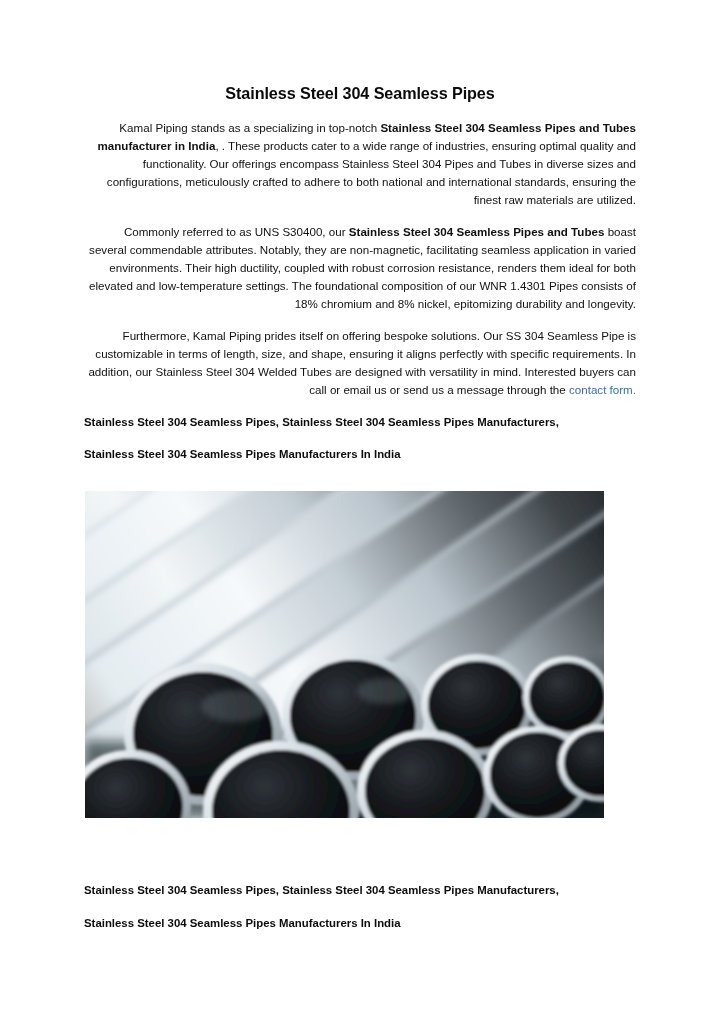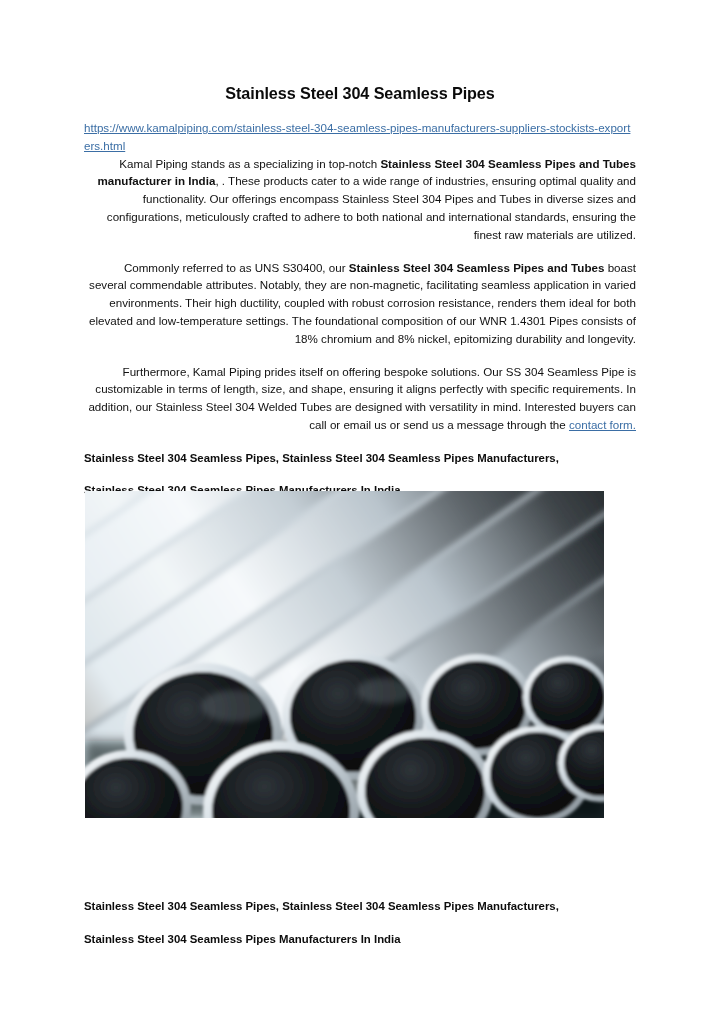--- a/index.html
+++ b/index.html
@@ -53,32 +53,30 @@
     color: #111111;
   }
   p.body-para.first {
     margin-top: 0;
   }
   .bold {
     font-weight: bold;
   }
   .inline-link {
     color: #3b6ea5;
-    text-decoration: underline;
   }
   .keyword-line {
     font-size: 11.4px;
     font-weight: bold;
     line-height: 17.6px;
     margin: 0 0 16px 0;
     color: #0d0d0d;
   }
   .keyword-line.tight {
     margin-bottom: 15px;
-    margin-top: 16px;
   }
   .figure {
     position: absolute;
     left: 85px;
     top: 491px;
     width: 519px;
     height: 327px;
     overflow: hidden;
     background: #0a0a0a;
   }
@@ -96,21 +94,20 @@
 </style>
 </head>
 <body>
 
 <div class="page">
 
   <div class="content">
 
     <h1 class="doc-title">Stainless Steel 304 Seamless Pipes</h1>
 
-    <a class="url-link">https://www.kamalpiping.com/stainless-steel-304-seamless-pipes-manufacturers-suppliers-stockists-exporters.html</a>
 
     <p class="body-para first"><span>Kamal Piping stands as a specializing in top-notch </span><span class="bold">Stainless Steel 304 Seamless Pipes and Tubes manufacturer in India</span><span>, . These products cater to a wide range of industries, ensuring optimal quality and functionality. Our offerings encompass Stainless Steel 304 Pipes and Tubes in diverse sizes and configurations, meticulously crafted to adhere to both national and international standards, ensuring the finest raw materials are utilized.</span></p>
 
     <p class="body-para"><span>Commonly referred to as UNS S30400, our </span><span class="bold">Stainless Steel 304 Seamless Pipes and Tubes</span><span> boast several commendable attributes. Notably, they are non-magnetic, facilitating seamless application in varied environments. Their high ductility, coupled with robust corrosion resistance, renders them ideal for both elevated and low-temperature settings. The foundational composition of our WNR 1.4301 Pipes consists of 18% chromium and 8% nickel, epitomizing durability and longevity.</span></p>
 
     <p class="body-para"><span>Furthermore, Kamal Piping prides itself on offering bespoke solutions. Our SS 304 Seamless Pipe is customizable in terms of length, size, and shape, ensuring it aligns perfectly with specific requirements. In addition, our Stainless Steel 304 Welded Tubes are designed with versatility in mind. Interested buyers can call or email us or send us a message through the </span><a class="inline-link">contact form.</a><span></span></p>
 
     <p class="keyword-line tight">Stainless Steel 304 Seamless Pipes, Stainless Steel 304 Seamless Pipes Manufacturers,</p>
 
     <p class="keyword-line">Stainless Steel 304 Seamless Pipes Manufacturers In India</p>

